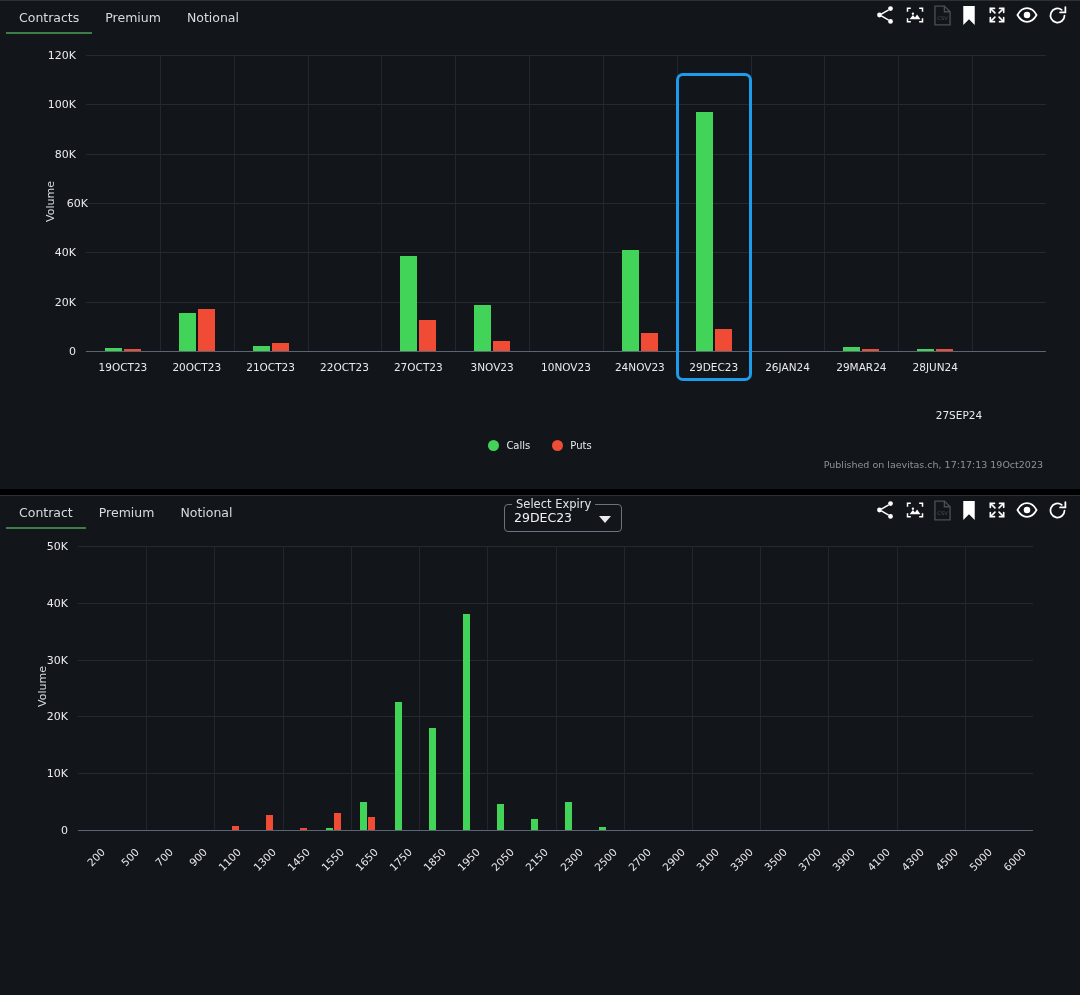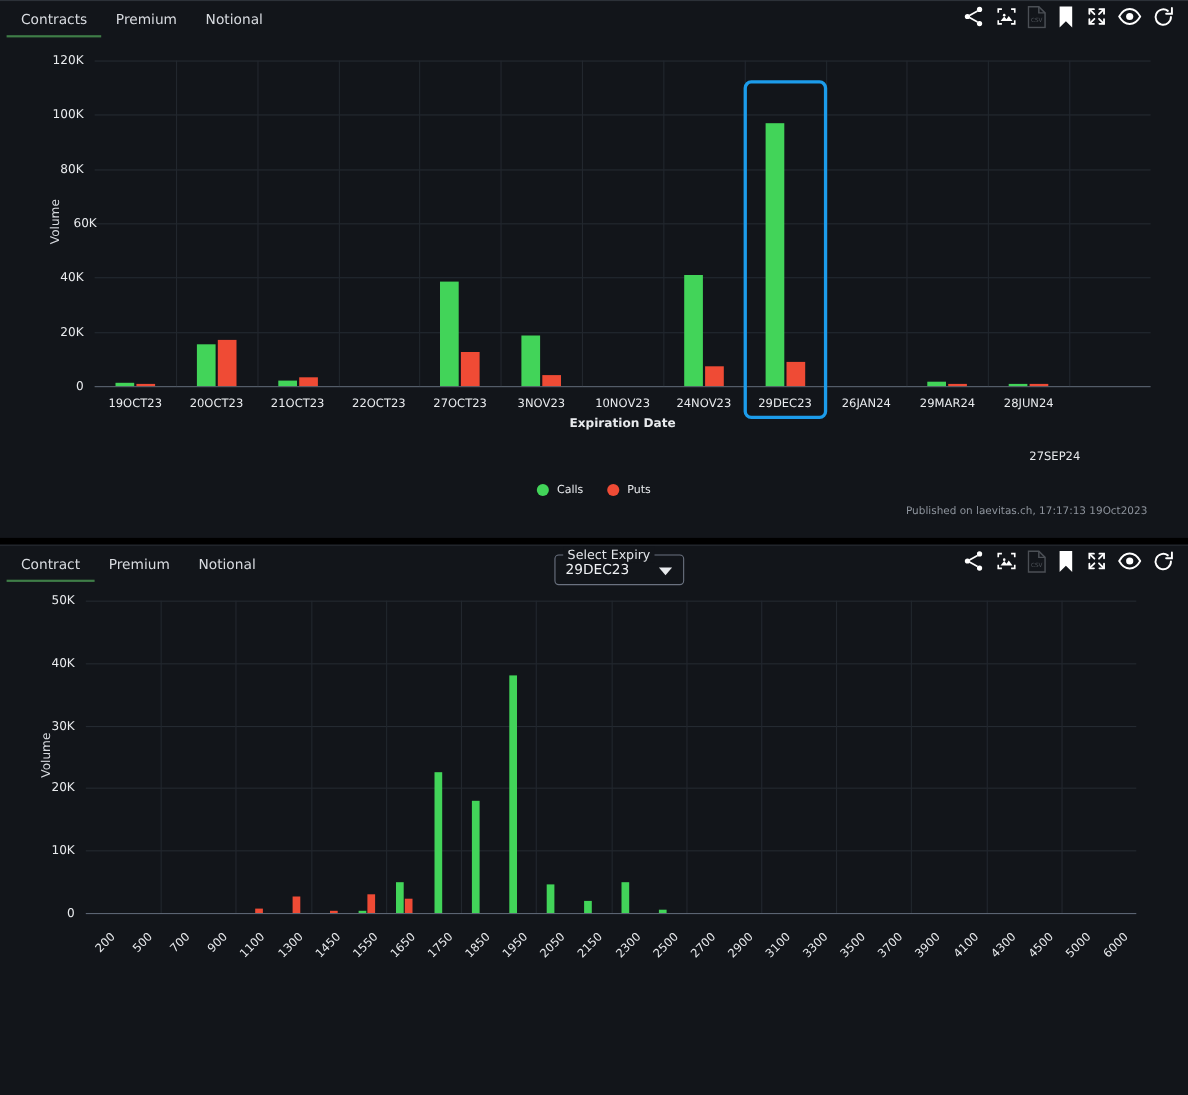--- a/index.html
+++ b/index.html
@@ -299,21 +299,20 @@
       <div class="bar put" style="left: 714.692px; width: 17px; height: 22.2px; bottom: 0px; background: rgb(239, 75, 53);"></div>
       <div class="xtick" style="left: 676.769px; width: 73.8462px; top: 328px;">29DEC23</div>
       <div class="xtick" style="left: 750.615px; width: 73.8462px; top: 328px;">26JAN24</div>
       <div class="bar call" style="left: 843.385px; width: 17px; height: 3.7px; bottom: 0px; background: rgb(66, 212, 89);"></div>
       <div class="bar put" style="left: 862.385px; width: 17px; height: 2px; bottom: 0px; background: rgb(239, 75, 53);"></div>
       <div class="xtick" style="left: 824.462px; width: 73.8462px; top: 328px;">29MAR24</div>
       <div class="bar call" style="left: 917.231px; width: 17px; height: 2px; bottom: 0px; background: rgb(66, 212, 89);"></div>
       <div class="bar put" style="left: 936.231px; width: 17px; height: 2px; bottom: 0px; background: rgb(239, 75, 53);"></div>
       <div class="xtick" style="left: 898.308px; width: 73.8462px; top: 328px;">28JUN24</div>
       <div class="xtick" style="left: 922px; width: 73.8462px; top: 328px; margin-top: 48px;">27SEP24</div>
-      <div class="axis-title-x" style="left: 86px; width: 960px; text-align: center; top: 345px;">Expiration Date</div>
       <div class="highlight-box" style="left: 675.769px; width: 75.8462px; top: 39.84px; height: 308.16px;"></div>
     </div>
   <div class="legend" id="legend1" style="top:440px;">
       <div class="legend-item">
         <span class="legend-dot" style="background: rgb(66, 212, 89);"></span>
         <span class="legend-label">Calls</span>
       </div>
       <div class="legend-item">
         <span class="legend-dot" style="background: rgb(239, 75, 53);"></span>
         <span class="legend-label">Puts</span>

